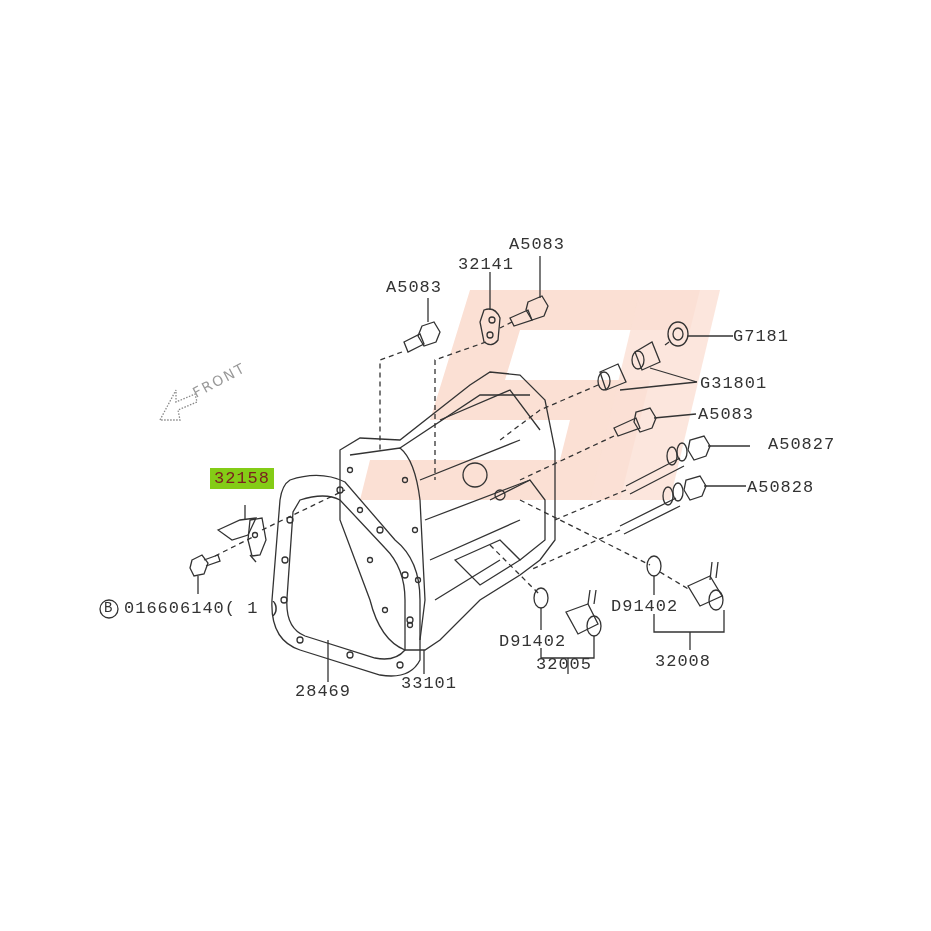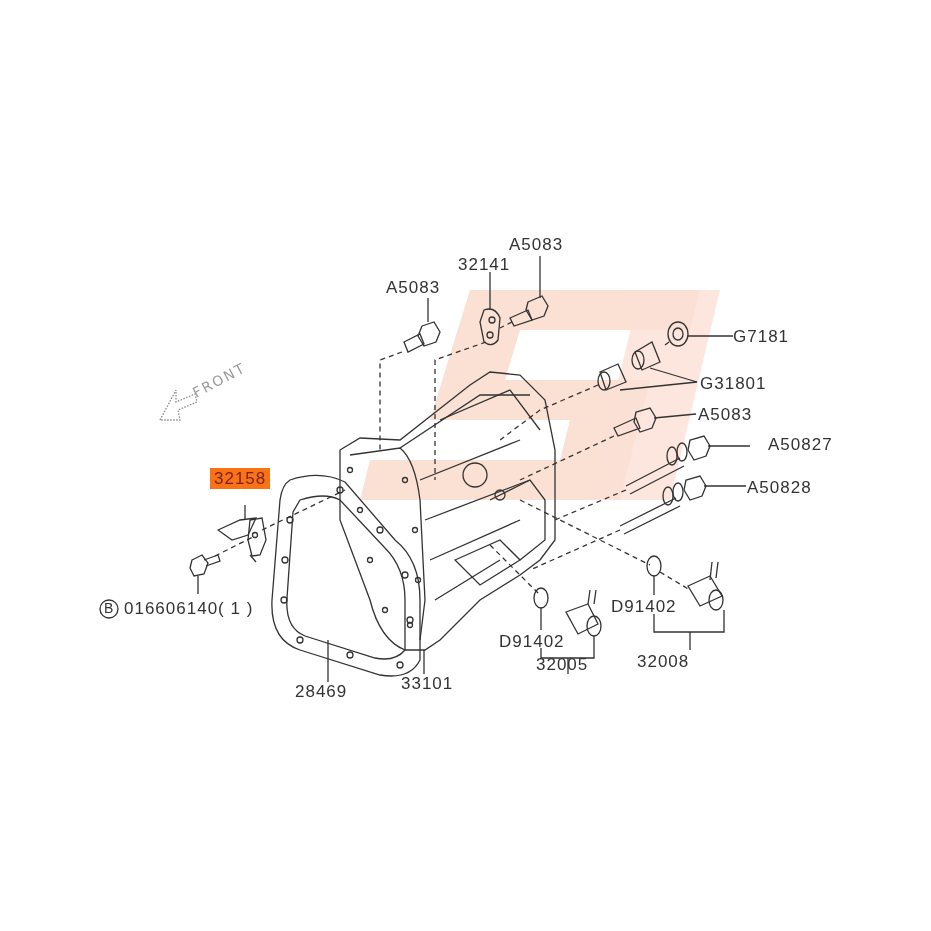--- a/index.html
+++ b/index.html
@@ -1,19 +1,19 @@
 <!DOCTYPE html>
 <html><head>
 <meta charset="utf-8">
 <style>
   html, body { margin:0; padding:0; background:#ffffff; }
   body { width:931px; height:931px; position:relative; overflow:hidden; font-family:"DejaVu Sans Mono", monospace; }
   #stage { position:absolute; left:0; top:0; width:931px; height:931px; }
-  .lbl { position:absolute; font-family:Liberation Sans, sans-serif; font-size:17px; color:#333; letter-spacing:1px; white-space:nowrap; line-height:1; }
-  .hl { background:#f97316; color:#7a1f1f; padding:2px 4px; }
+  .lbl { position:absolute; font-family:Liberation Mono, monospace; font-size:17px; color:#333; letter-spacing:1px; white-space:nowrap; line-height:1; }
+  .hl { background:#84cc16; color:#7a1f1f; padding:2px 4px; }
   .wm { position:absolute; font-family:"DejaVu Sans", sans-serif; font-style:italic; white-space:nowrap; line-height:1; }
   svg { position:absolute; left:0; top:0; }
 </style>
 </head>
 <body>
 
 <div id="stage">
 
   <svg width="931" height="931">
     <g fill="#fbe0d4">
@@ -180,17 +180,17 @@
   <span class="lbl" style="left:509px;top:236px;">A5083</span>
   <span class="lbl" style="left:733px;top:328px;">G7181</span>
   <span class="lbl" style="left:700px;top:375px;">G31801</span>
   <span class="lbl" style="left:698px;top:406px;">A5083</span>
   <span class="lbl" style="left:751px;top:436px;margin-left:17px;">A50827</span>
   <span class="lbl" style="left:747px;top:479px;text-align:center;">A50828</span>
   <span class="lbl hl" style="left:210px;top:468px;">32158</span>
   <span class="lbl" style="left:124px;top:600px;">016606140( 1 )</span>
   <span class="lbl" style="left:611px;top:598px;">D91402</span>
   <span class="lbl" style="left:499px;top:633px;">D91402</span>
-  <span class="lbl" style="left:637px;top:653px;">32008</span>
+  <span class="lbl" style="left:655px;top:653px;">32008</span>
   <span class="lbl" style="left:295px;top:683px;">28469</span>
   <span class="lbl" style="left:401px;top:675px;">33101</span>
   <span class="lbl" style="left:536px;top:656px;text-align:right;">32005</span>
 </div>
 
 </body></html>

